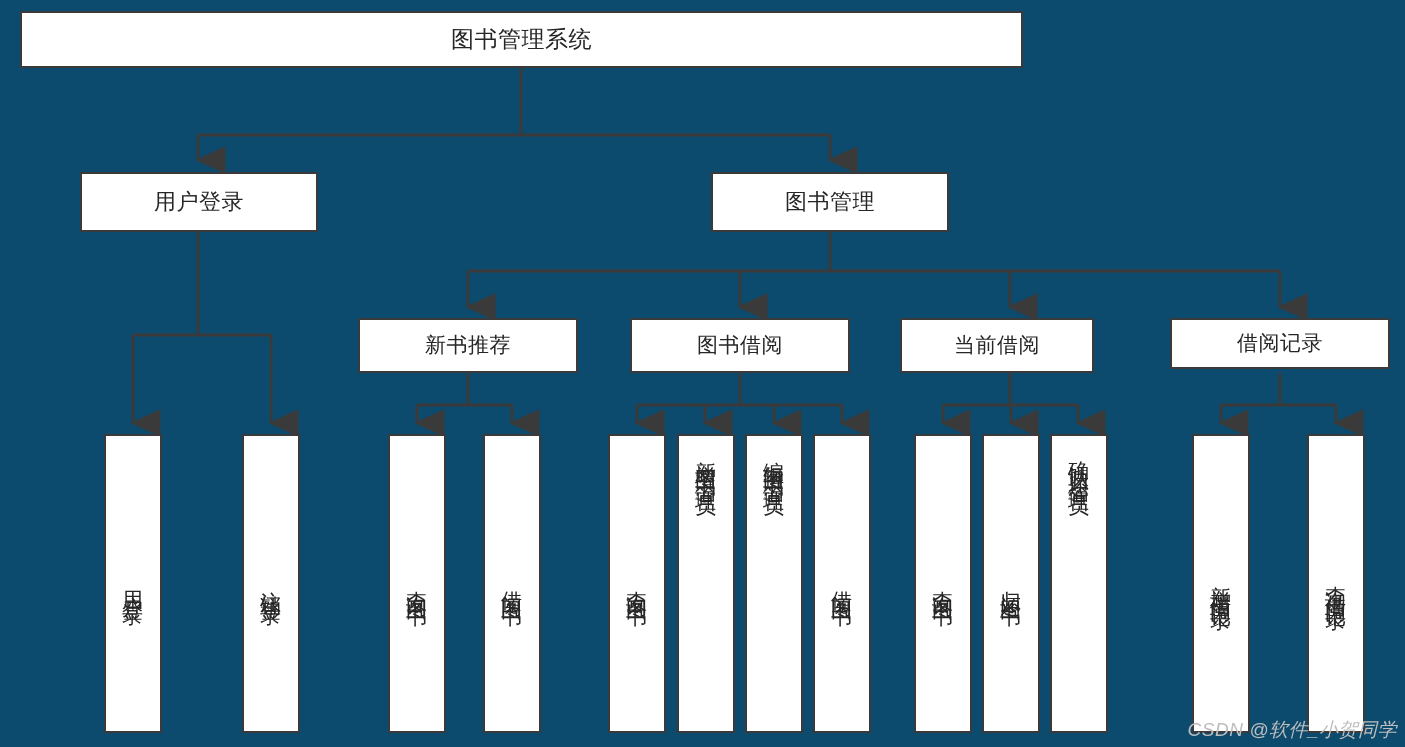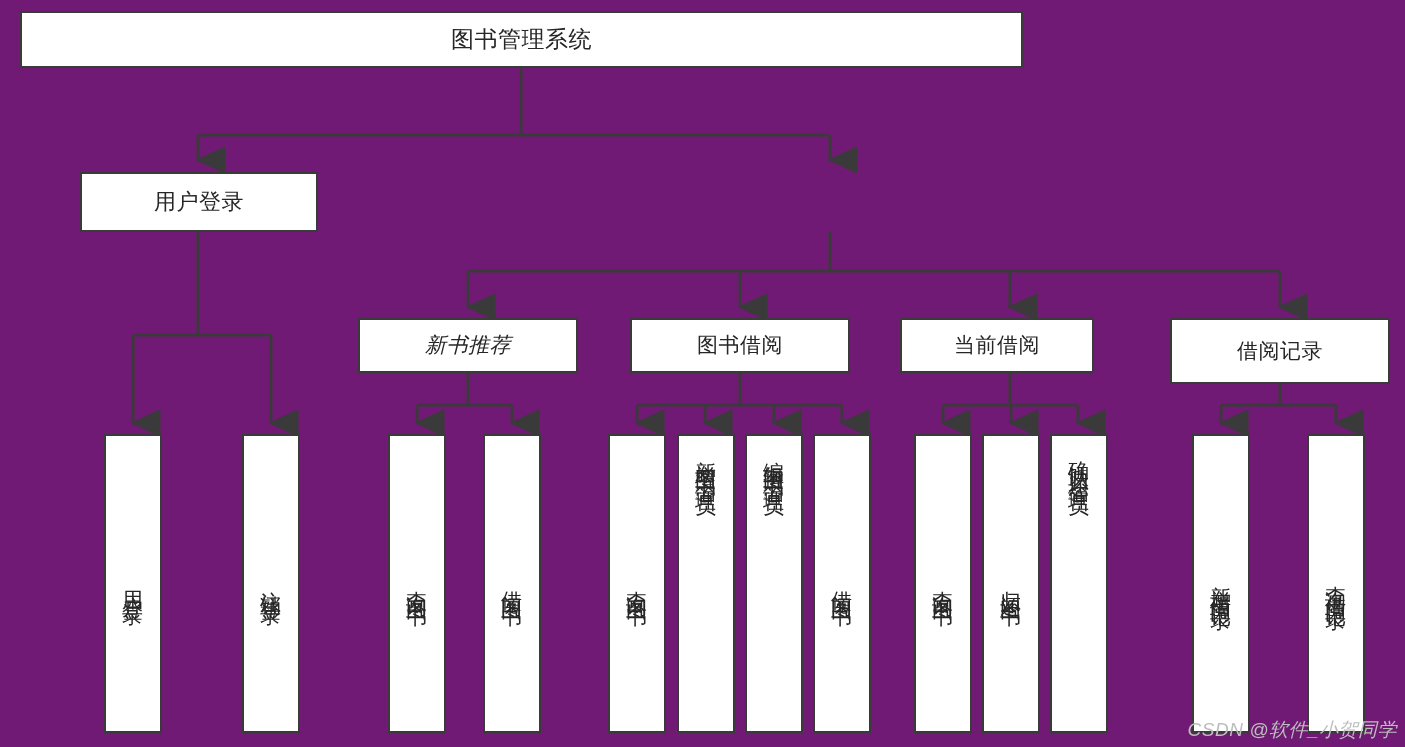--- a/index.html
+++ b/index.html
@@ -8,21 +8,21 @@
     background: #ffffff;
   }
   body {
     font-family: "Liberation Sans", "DejaVu Sans", sans-serif;
     color: #262626;
   }
   #canvas {
     position: relative;
     width: 1405px;
     height: 747px;
-    background: #701a75;
+    background: #0c4a6e;
     overflow: hidden;
   }
   #edges {
     position: absolute;
     left: 0;
     top: 0;
     width: 1405px;
     height: 747px;
     pointer-events: none;
   }
@@ -132,31 +132,34 @@
     </g>
   </svg>
 
   <div class="node node-root" style="left:20px; top:11px; width:1003px; height:57px;">
     <span class="label">图书管理系统</span>
   </div>
 
   <div class="node node-l2" style="left:80px; top:172px; width:238px; height:60px;">
     <span class="label">用户登录</span>
   </div>
-
-  <div class="node node-l3" style="left:358px; top:318px; width:220px; height:55px;font-style:italic;">
+  <div class="node node-l2" style="left:711px; top:172px; width:238px; height:60px;">
+    <span class="label">图书管理</span>
+  </div>
+
+  <div class="node node-l3" style="left:358px; top:318px; width:220px; height:55px;">
     <span class="label">新书推荐</span>
   </div>
   <div class="node node-l3" style="left:630px; top:318px; width:220px; height:55px;">
     <span class="label">图书借阅</span>
   </div>
   <div class="node node-l3" style="left:900px; top:318px; width:194px; height:55px;">
     <span class="label">当前借阅</span>
   </div>
-  <div class="node node-l3" style="left:1170px; top:318px; width:220px; height:66px;justify-content:center;">
+  <div class="node node-l3" style="left:1170px; top:318px; width:220px; height:51px;justify-content:center;">
     <span class="label">借阅记录</span>
   </div>
 
   <div class="node node-leaf leaf-mid" style="left:104px; top:434px; width:58px; height:299px;">
     <span class="label">用户登录</span>
   </div>
   <div class="node node-leaf leaf-mid" style="left:242px; top:434px; width:58px; height:299px;">
     <span class="label">注销登录</span>
   </div>
 

